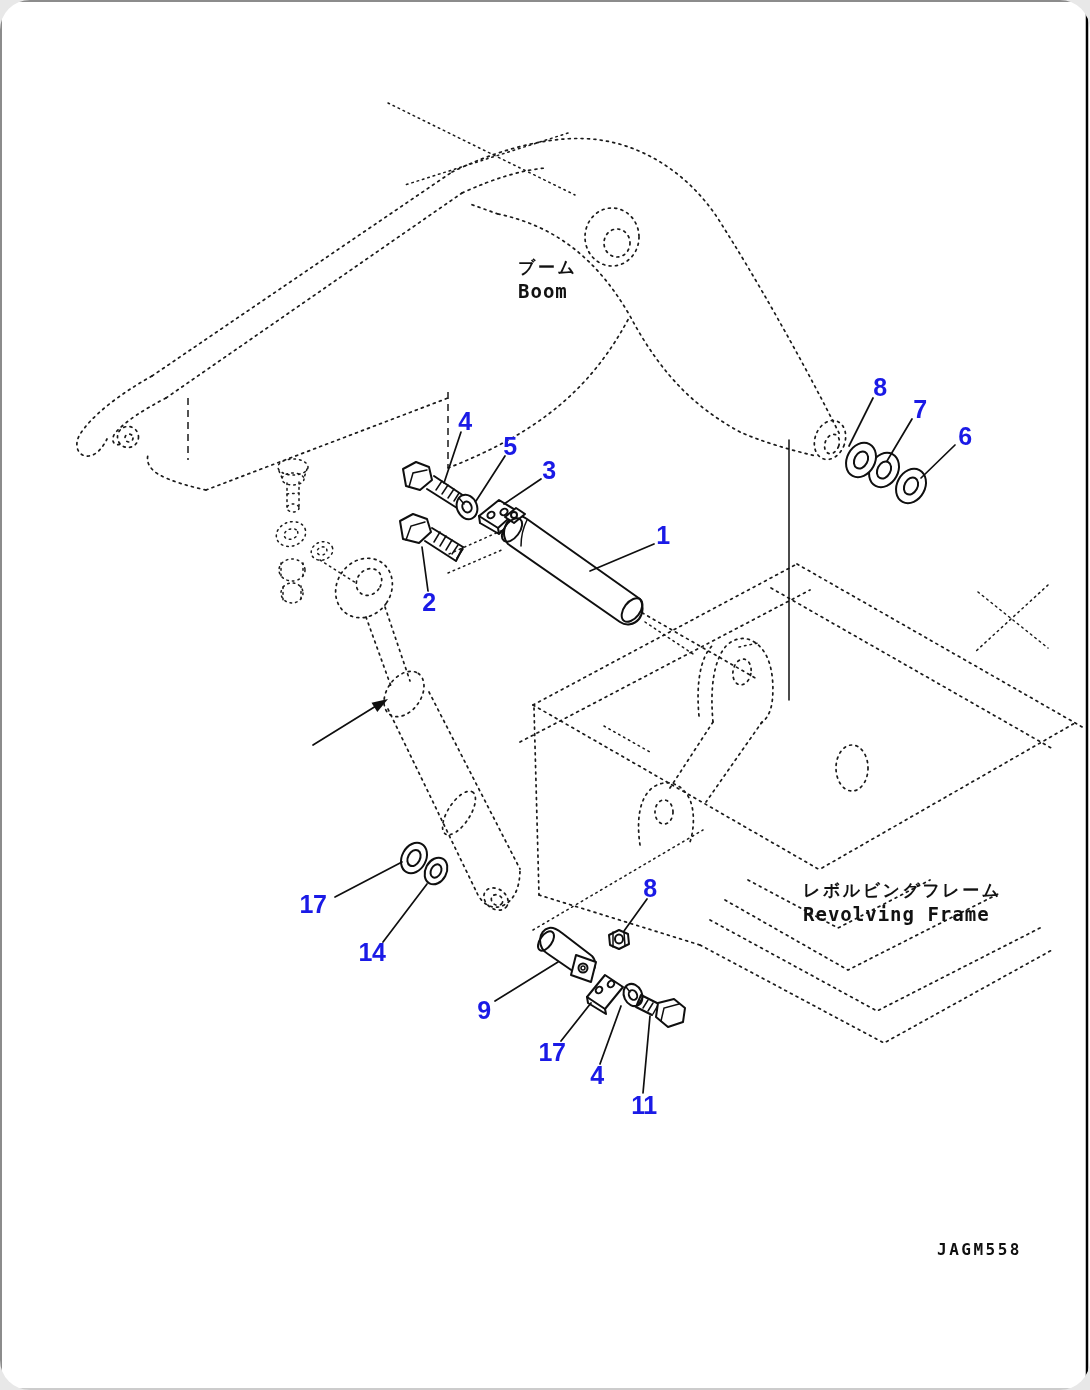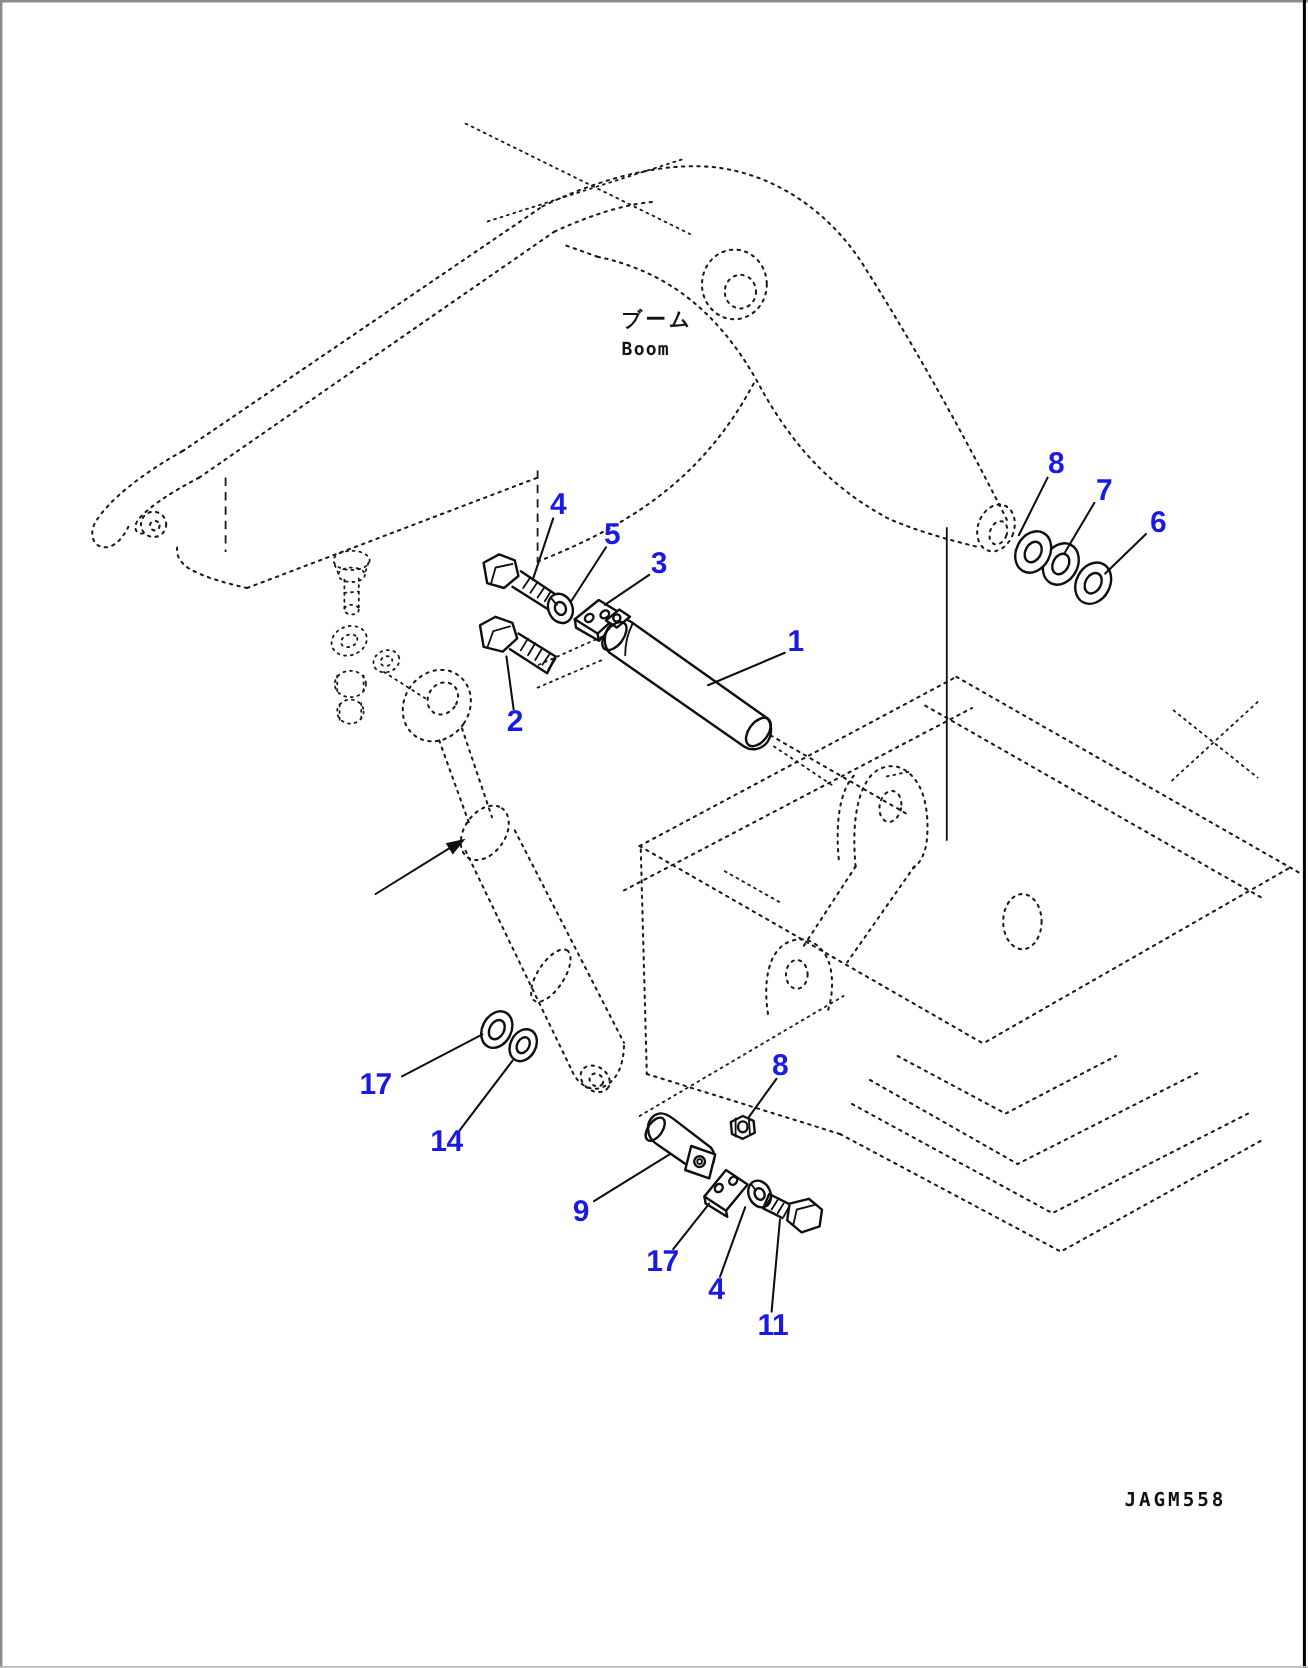--- a/index.html
+++ b/index.html
@@ -1,33 +1,33 @@
 <!DOCTYPE html>
 <html><head>
 <meta charset="utf-8">
 <style>
   html,body{margin:0;padding:0;background:#e8e8e8;}
   .page{
     position:relative;width:1090px;height:1390px;background:#ffffff;
-    overflow:hidden;font-family:"DejaVu Sans Mono","Liberation Mono",monospace;
+    overflow:hidden;font-family:"DejaVu Sans Mono","Liberation Mono",monospace;border-radius:30px;
   }
   .page svg{position:absolute;left:0;top:0;}
   
   .dt{fill:none;stroke:#1a1a1a;stroke-width:1.7;stroke-dasharray:2 4.4;stroke-linecap:round;}
   .dt2{fill:none;stroke:#1a1a1a;stroke-width:1.5;stroke-dasharray:1.6 4;stroke-linecap:round;}
   .dash{fill:none;stroke:#1a1a1a;stroke-width:1.5;stroke-dasharray:7 5;}
   
   .sol{fill:none;stroke:#0f0f0f;stroke-width:2;stroke-linecap:round;stroke-linejoin:round;}
   .solw{fill:#ffffff;stroke:#0f0f0f;stroke-width:2;stroke-linejoin:round;}
   .thin{fill:none;stroke:#0f0f0f;stroke-width:1.5;stroke-linecap:round;}
   .leader{stroke:#0f0f0f;stroke-width:1.7;stroke-linecap:round;}
   
   .lbl{position:absolute;color:#121212;font-weight:bold;white-space:nowrap;}
   .lbl .jp{display:block;font-size:17px;letter-spacing:2.5px;line-height:23px;}
-  .lbl .en{display:block;font-size:15px;letter-spacing:1px;line-height:24px;}
+  .lbl .en{display:block;font-size:19px;letter-spacing:1px;line-height:24px;}
   .code{position:absolute;left:937px;top:1240px;font-size:16px;font-weight:bold;
         letter-spacing:2.5px;color:#101010;}
   .co{position:absolute;transform:translate(-50%,-50%);
       font-family:"Liberation Sans","DejaVu Sans",sans-serif;
       font-weight:700;font-size:25px;letter-spacing:-0.5px;color:#1a1ae6;}
 </style>
 </head>
 <body>
 
 <div class="page">
@@ -253,20 +253,24 @@
     <line x1="0" y1="1389" x2="1090" y2="1389" stroke="#bbbbbb" stroke-width="1.5"></line>
   </g>
 </svg>
 
   <div class="lbl" style="left:518px;top:256px;">
     <span class="jp">ブーム</span>
     <span class="en">Boom</span>
   </div>
 
 
+  <div class="lbl" style="left:803px;top:879px;">
+    <span class="jp">レボルビングフレーム</span>
+    <span class="en">Revolving Frame</span>
+  </div>
 
   <div class="code">JAGM558</div>
 
   <span class="co" style="left:663px;top:535px;">1</span>
   <span class="co" style="left:429px;top:602px;">2</span>
   <span class="co" style="left:549px;top:470px;">3</span>
   <span class="co" style="left:465px;top:421px;">4</span>
   <span class="co" style="left:510px;top:446px;">5</span>
   <span class="co" style="left:965px;top:436px;">6</span>
   <span class="co" style="left:920px;top:409px;">7</span>

